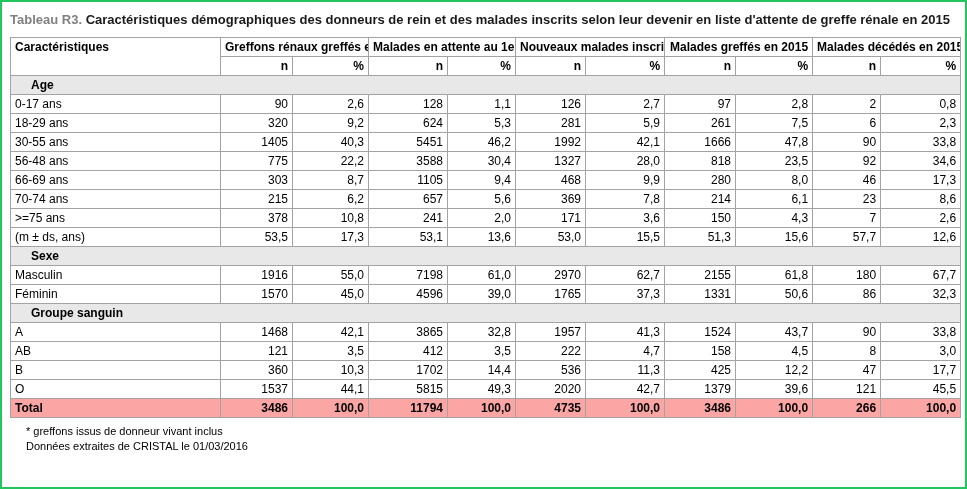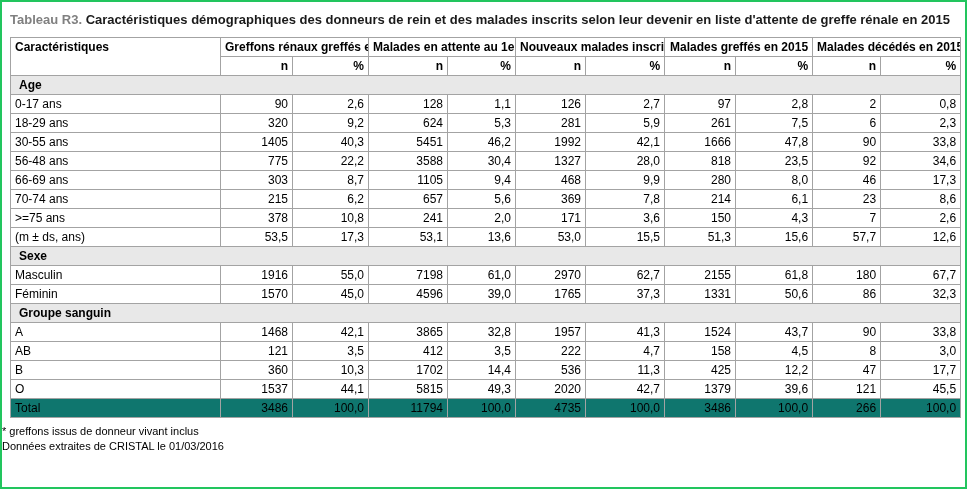--- a/index.html
+++ b/index.html
@@ -55,25 +55,25 @@
     text-align: right;
     font-weight: bold;
     padding-right: 10px;
   }
   td.row-label { text-align: left; padding-left: 8px; margin-left: 36px; }
   td.num { text-align: right; padding-right: 10px; }
   tr.section-row td {
     background: #e8e8e8;
     font-weight: bold;
     text-align: left;
-    padding-left: 8px;
-  }
-  tr.total-row td { background: #0f766e; font-weight: normal; }
+    padding-left: 20px;
+  }
+  tr.total-row td { background: #fca5a5; font-weight: bold; }
   .footnotes {
-    margin: 6px 8px 0 0;
+    margin: 6px 8px 0 24px;
     font-size: 11px;
     line-height: 15px;
     color: #000;
   }
   .footnotes div { margin: 0; }
 </style>
 </head>
 <body>
 
 <div class="page">

